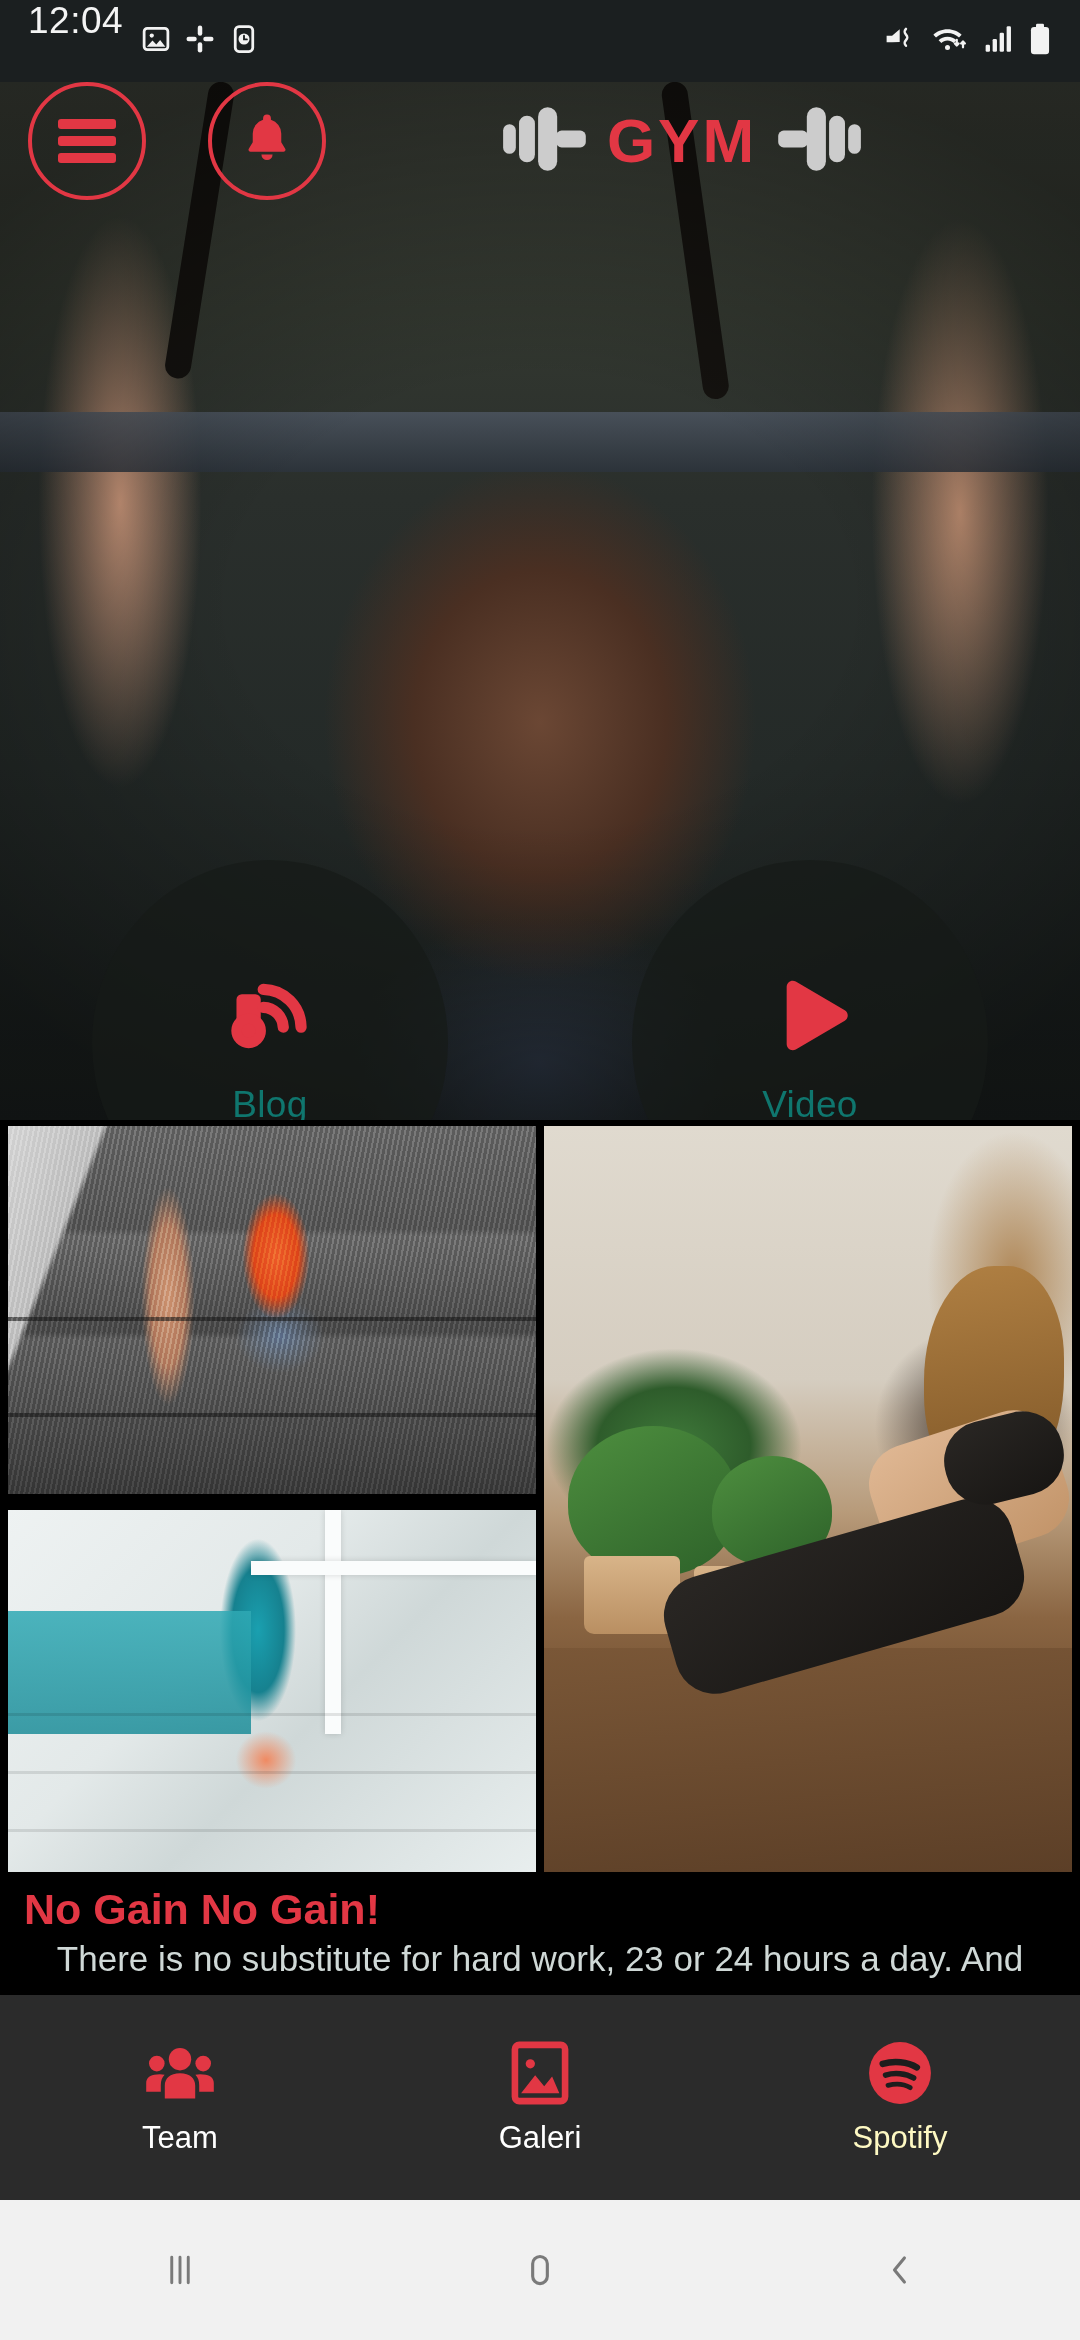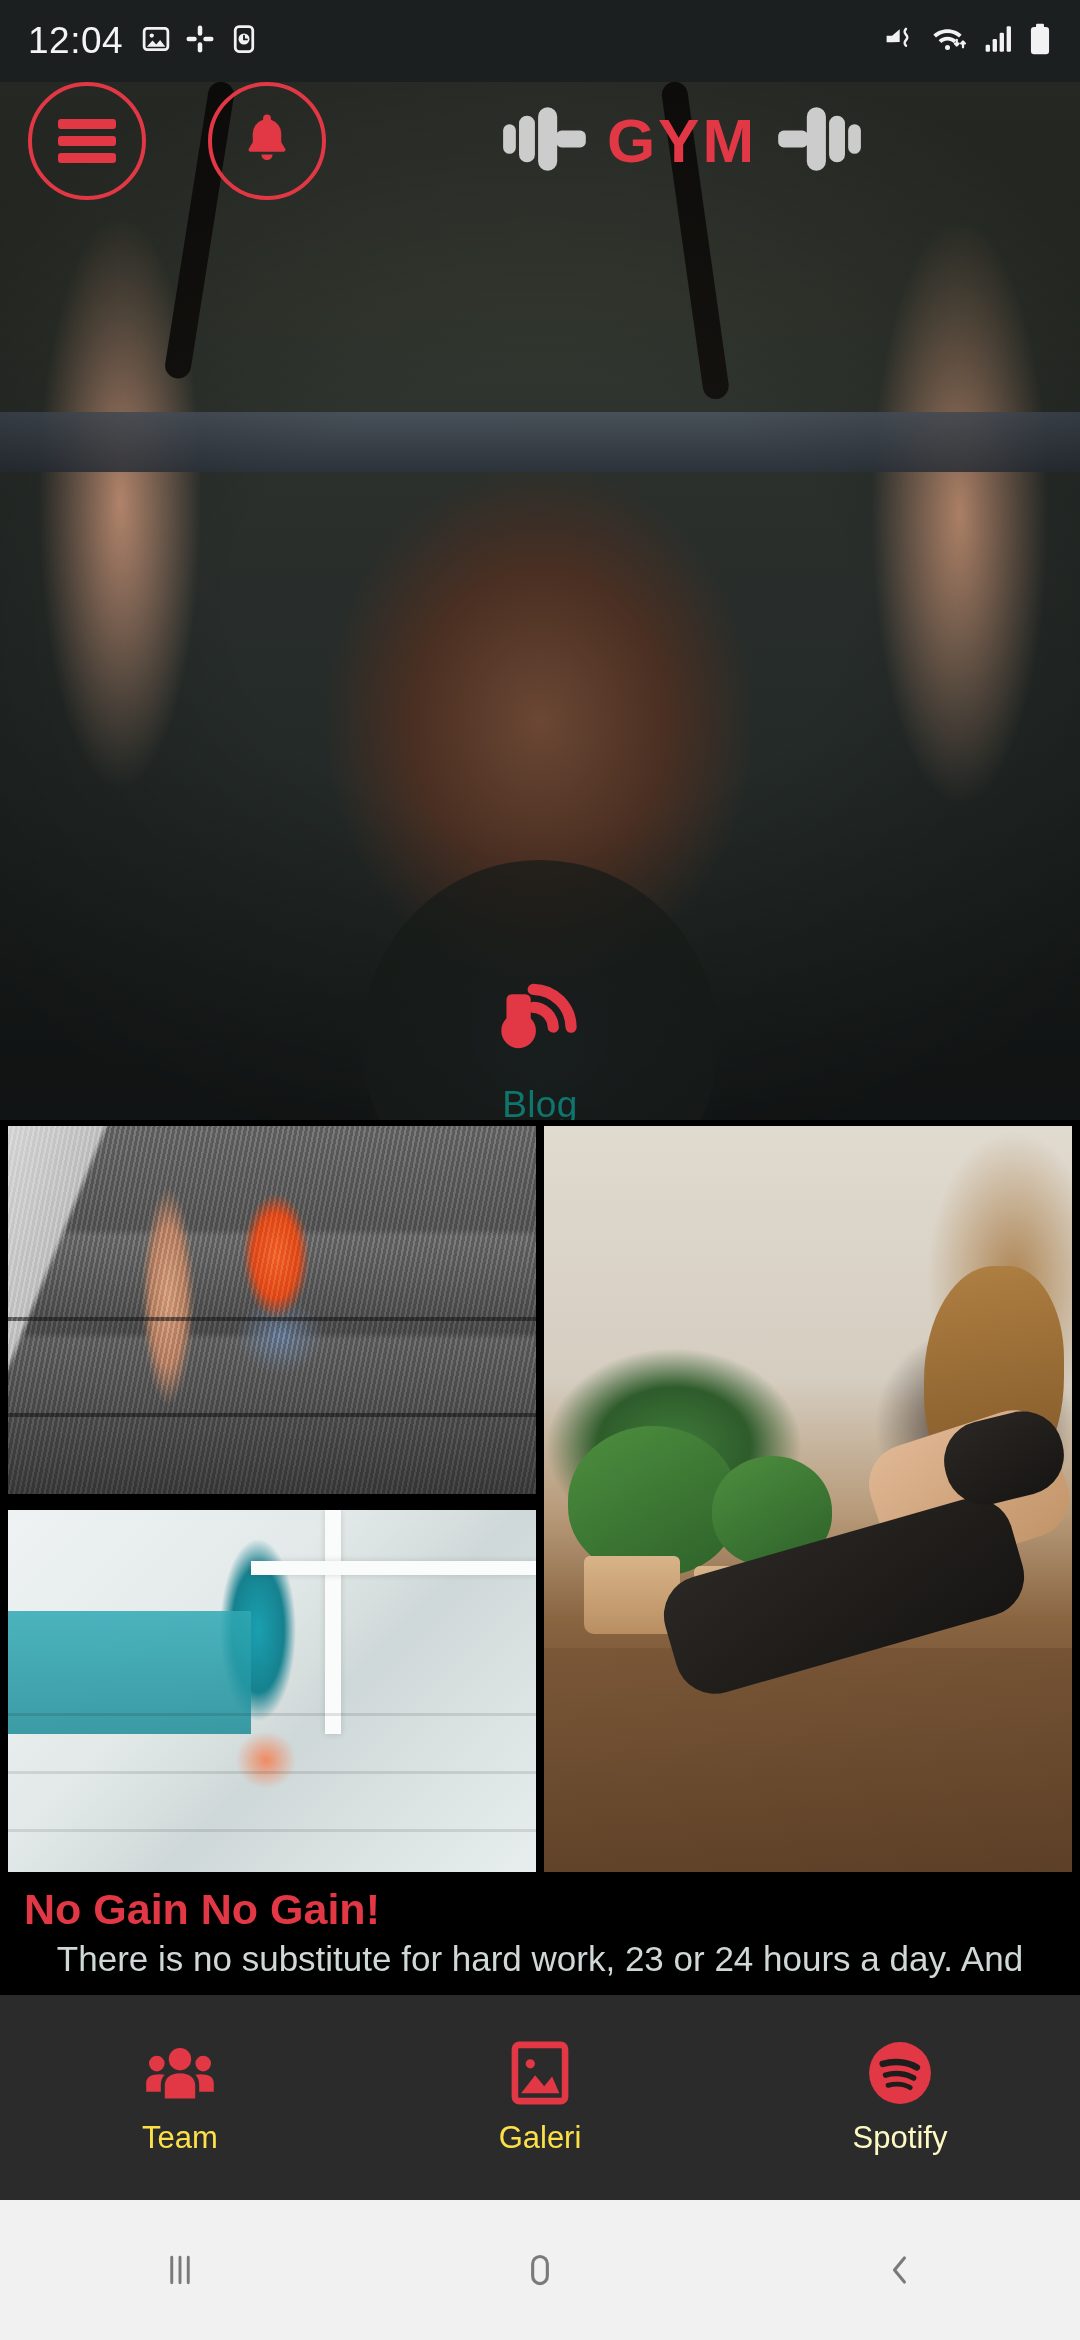--- a/index.html
+++ b/index.html
@@ -3,21 +3,21 @@
 <meta charset="utf-8">
 <style>
   * { margin:0; padding:0; box-sizing:border-box; }
   html,body { width:1080px; height:2340px; background:#000;
     font-family:"Liberation Sans", sans-serif; overflow:hidden; }
 
   #app { position:relative; width:1080px; height:2340px; background:#000; }
 
   
   .statusbar{position:absolute;top:0;left:0;width:1080px;height:82px;
-    background:#1b1f20;display:flex;align-items:center;
+    background:#1b1f20;display:flex;
     padding:0 28px;color:#f2f2f2;z-index:40;}
   .sb-time{font-size:37px;letter-spacing:.5px;font-weight:400;color:#f4f4f4;}
   .sb-left-icons{display:flex;align-items:center;gap:14px;margin-left:18px;}
   .sb-spacer{flex:1;}
   .sb-right-icons{display:flex;align-items:center;gap:14px;}
   .sb-ic{display:block;}
 
   
   .appheader{position:absolute;top:82px;left:0;width:1080px;height:118px;
     display:flex;align-items:center;padding:0 28px;z-index:30;}
@@ -119,21 +119,21 @@
   .q-title{font-size:43px;font-weight:700;color:#e23744;line-height:1.08;}
   .q-body{font-size:35px;color:#cfd8d6;line-height:1.2;margin-top:6px;
     white-space:nowrap;overflow:hidden;text-align:center;}
 
   
   .bottomnav{position:absolute;top:1995px;left:0;width:1080px;height:205px;
     background:#2b2b2b;display:flex;align-items:center;z-index:25;}
   .bn{flex:1;display:flex;flex-direction:column;align-items:center;
     justify-content:center;gap:14px;}
   .bn-ic{width:74px;height:66px;display:flex;align-items:center;justify-content:center;}
-  .bn-lb{font-size:31px;color:#fde047;}
+  .bn-lb{font-size:31px;color:#ffffff;}
   .bn-lb.on{color:#fef9c3;}
 
   
   .sysnav{position:absolute;top:2200px;left:0;width:1080px;height:140px;
     background:#f1f1f1;display:flex;align-items:center;z-index:25;}
   .sys{flex:1;display:flex;align-items:center;justify-content:center;}
 </style>
 </head>
 <body>
 
@@ -219,20 +219,29 @@
           <svg width="108" height="108" viewBox="0 0 48 48">
             <path d="M13 12.5h4.5a2.4 2.4 0 0 1 2.4 2.4v13.9a5.4 5.4 0 1 1-10.8 0V14.9a2.4 2.4 0 0 1 2.4-2.4z" fill="#e23744"></path>
             <circle cx="14.5" cy="28.8" r="5.4" fill="none" stroke="#e23744" stroke-width="4.6"></circle>
             <path d="M21 10.4a17 17 0 0 1 16.8 16.8" fill="none" stroke="#e23744" stroke-width="5" stroke-linecap="round"></path>
             <path d="M21 18.4a9.2 9.2 0 0 1 8.9 8.8" fill="none" stroke="#e23744" stroke-width="5" stroke-linecap="round"></path>
           </svg>
         </span>
         <span class="act-lb">Blog</span>
       </div>
 
+      <div class="act">
+        <span class="act-bg"></span>
+        <span class="act-ic">
+          <svg width="112" height="112" viewBox="0 0 48 48">
+            <path d="M16 9.8c0-2 2.1-3.3 3.9-2.3l21 12.3c1.7 1 1.7 3.5 0 4.5l-21 12.3c-1.8 1-3.9-.3-3.9-2.3z" fill="#e23744" transform="translate(-2,0)"></path>
+          </svg>
+        </span>
+        <span class="act-lb">Video</span>
+      </div>
 
     </div>
   </div>
 
   <div class="appheader">
     <div class="circle-btn">
       <span class="burger">
         <i></i>
           <i></i>
           <i></i>

